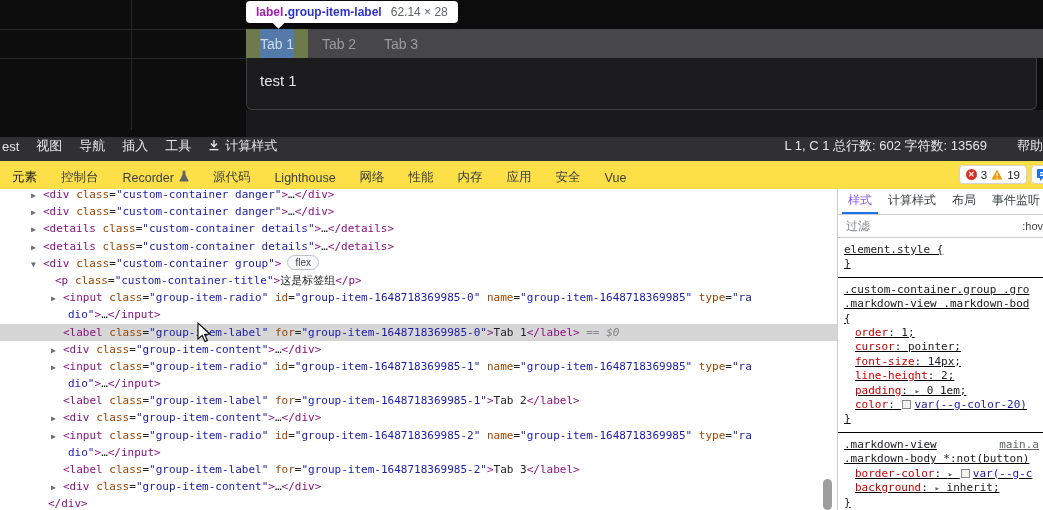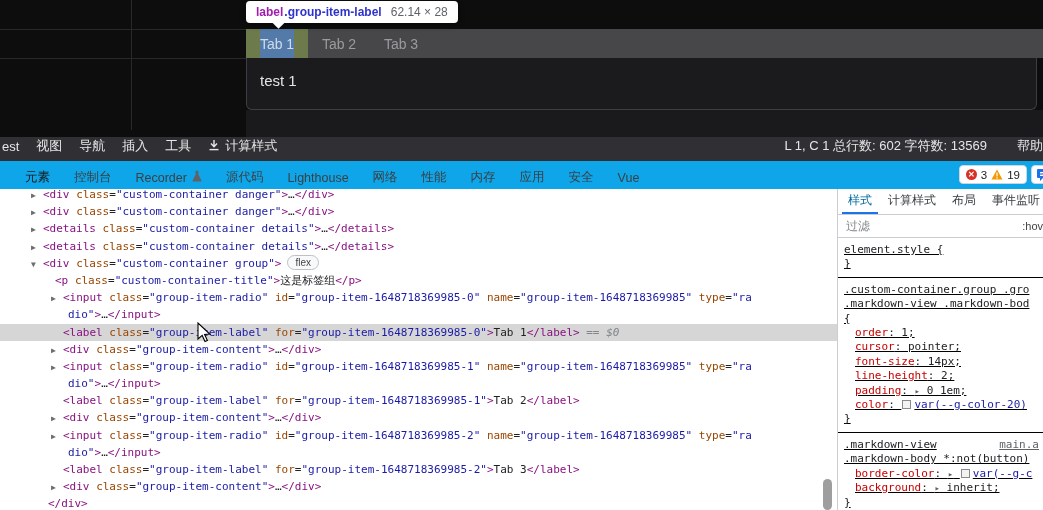--- a/index.html
+++ b/index.html
@@ -33,22 +33,22 @@
 
   
   .menubar { position: absolute; left: 0; top: 137px; width: 100%; height: 24px; background: #303034; color: #e6e6e8;
              font-size: 13px; display: flex; align-items: flex-start; justify-content: space-between; }
   .menu-left { display: flex; align-items: center; gap: 17px; padding-left: 2px; }
   .menu-item { display: flex; align-items: center; gap: 5px; cursor: pointer; }
   .menu-right { display: flex; align-items: center; gap: 30px; }
 
   
   .devtools { position: absolute; left: 0; top: 161px; width: 100%; bottom: 0; background: #fff; }
-  .dt-tabbar { position: relative; height: 36px; background: #0ea5e9; border-bottom: 1px solid #cacdd1;
-               display: flex; align-items: stretch; overflow: hidden; font-size: 12.5px; color: #3c4043; padding-left: 13px; }
+  .dt-tabbar { position: relative; height: 36px; background: #fde047; border-bottom: 1px solid #cacdd1;
+               display: flex; align-items: stretch; overflow: hidden; font-size: 12.5px; color: #3c4043; }
   .dt-tab { display: flex; align-items: center; gap: 5px; padding: 0 12px; cursor: pointer; border-bottom: 2px solid transparent; }
   .dt-tab.sel { border-bottom-color: #1a73e8; color: #1a1a1a; }
   .badge-box1 { position: absolute; right: 16px; top: 4px; height: 19px; background: #fff; border: 1px solid #d2d4d7;
                 border-radius: 4px; display: flex; align-items: center; gap: 4px; padding: 0 6px; font-size: 11.5px; color: #202124; cursor: pointer; }
   .err-ic { width: 11px; height: 11px; border-radius: 50%; background: #d93025; color: #fff; font-size: 8px; font-weight: bold;
             display: inline-flex; align-items: center; justify-content: center; }
   .badge-box2 { position: absolute; left: 1031px; top: 4px; height: 19px; width: 30px; background: #fff; border: 1px solid #d2d4d7;
                 border-radius: 4px; display: flex; align-items: center; padding: 0 5px; cursor: pointer; }
   .dt-body { position: absolute; left: 0; top: 28px; right: 0; bottom: 0; display: flex; }
 
@@ -65,21 +65,21 @@
   .flex-badge { display: inline-block; margin-left: 6px; padding: 0 7px; border: 1px solid #bdc1c6; border-radius: 8px;
                 font-family: "Liberation Sans", sans-serif; font-size: 10px; color: #444; background: #f8f9fa;
                 line-height: 13px; vertical-align: 1px; }
   .el-scrollbar { position: absolute; right: 5px; bottom: 0; width: 9px; height: 31px; border-radius: 4.5px; background: #9e9e9e; }
 
   
   .styles-panel { width: 206px; border-left: 1px solid #cacdd1; background: #fff; overflow: hidden; }
   .sty-tabs { height: 26px; border-bottom: 1px solid #cacdd1; display: flex; gap: 4px; padding-left: 4px;
               font-size: 12px; color: #3c4043; white-space: nowrap; }
   .sty-tab { display: flex; align-items: center; padding: 0 6px; border-bottom: 2px solid transparent; cursor: pointer; }
-  .sty-tab.sel { border-bottom-color: #1a73e8; color: #0369a1; }
+  .sty-tab.sel { border-bottom-color: #1a73e8; color: #8b5cf6; }
   .sty-filter { position: relative; height: 23px; border-bottom: 1px solid #cacdd1; font-size: 12px; line-height: 23px; }
   .flt { color: #80868b; padding-left: 8px; }
   .hov { position: absolute; right: 0; color: #444; font-size: 11px; }
   .sty-section { border-bottom: 1px solid #000000; padding: 5px 4px 5px 6px; text-decoration: underline; }
   .sty-line { position: relative; line-height: 14.4px; white-space: nowrap; font-family: "DejaVu Sans Mono", monospace;
               font-size: 11px; color: #202124; cursor: default; }
   .sty-line.ind { padding-left: 11px; }
   .c-prop { color: #c80000; } .c-var { color: #1a1aa6; } .c-sel { color: #202124; }
   .c-tri { color: #5f6368; font-size: 9px; }
   .c-sw { display: inline-block; width: 9px; height: 9px; border: 1px solid #8a8a8a; background: #f2f2f2; margin: 0 3px -1px 1px; }

